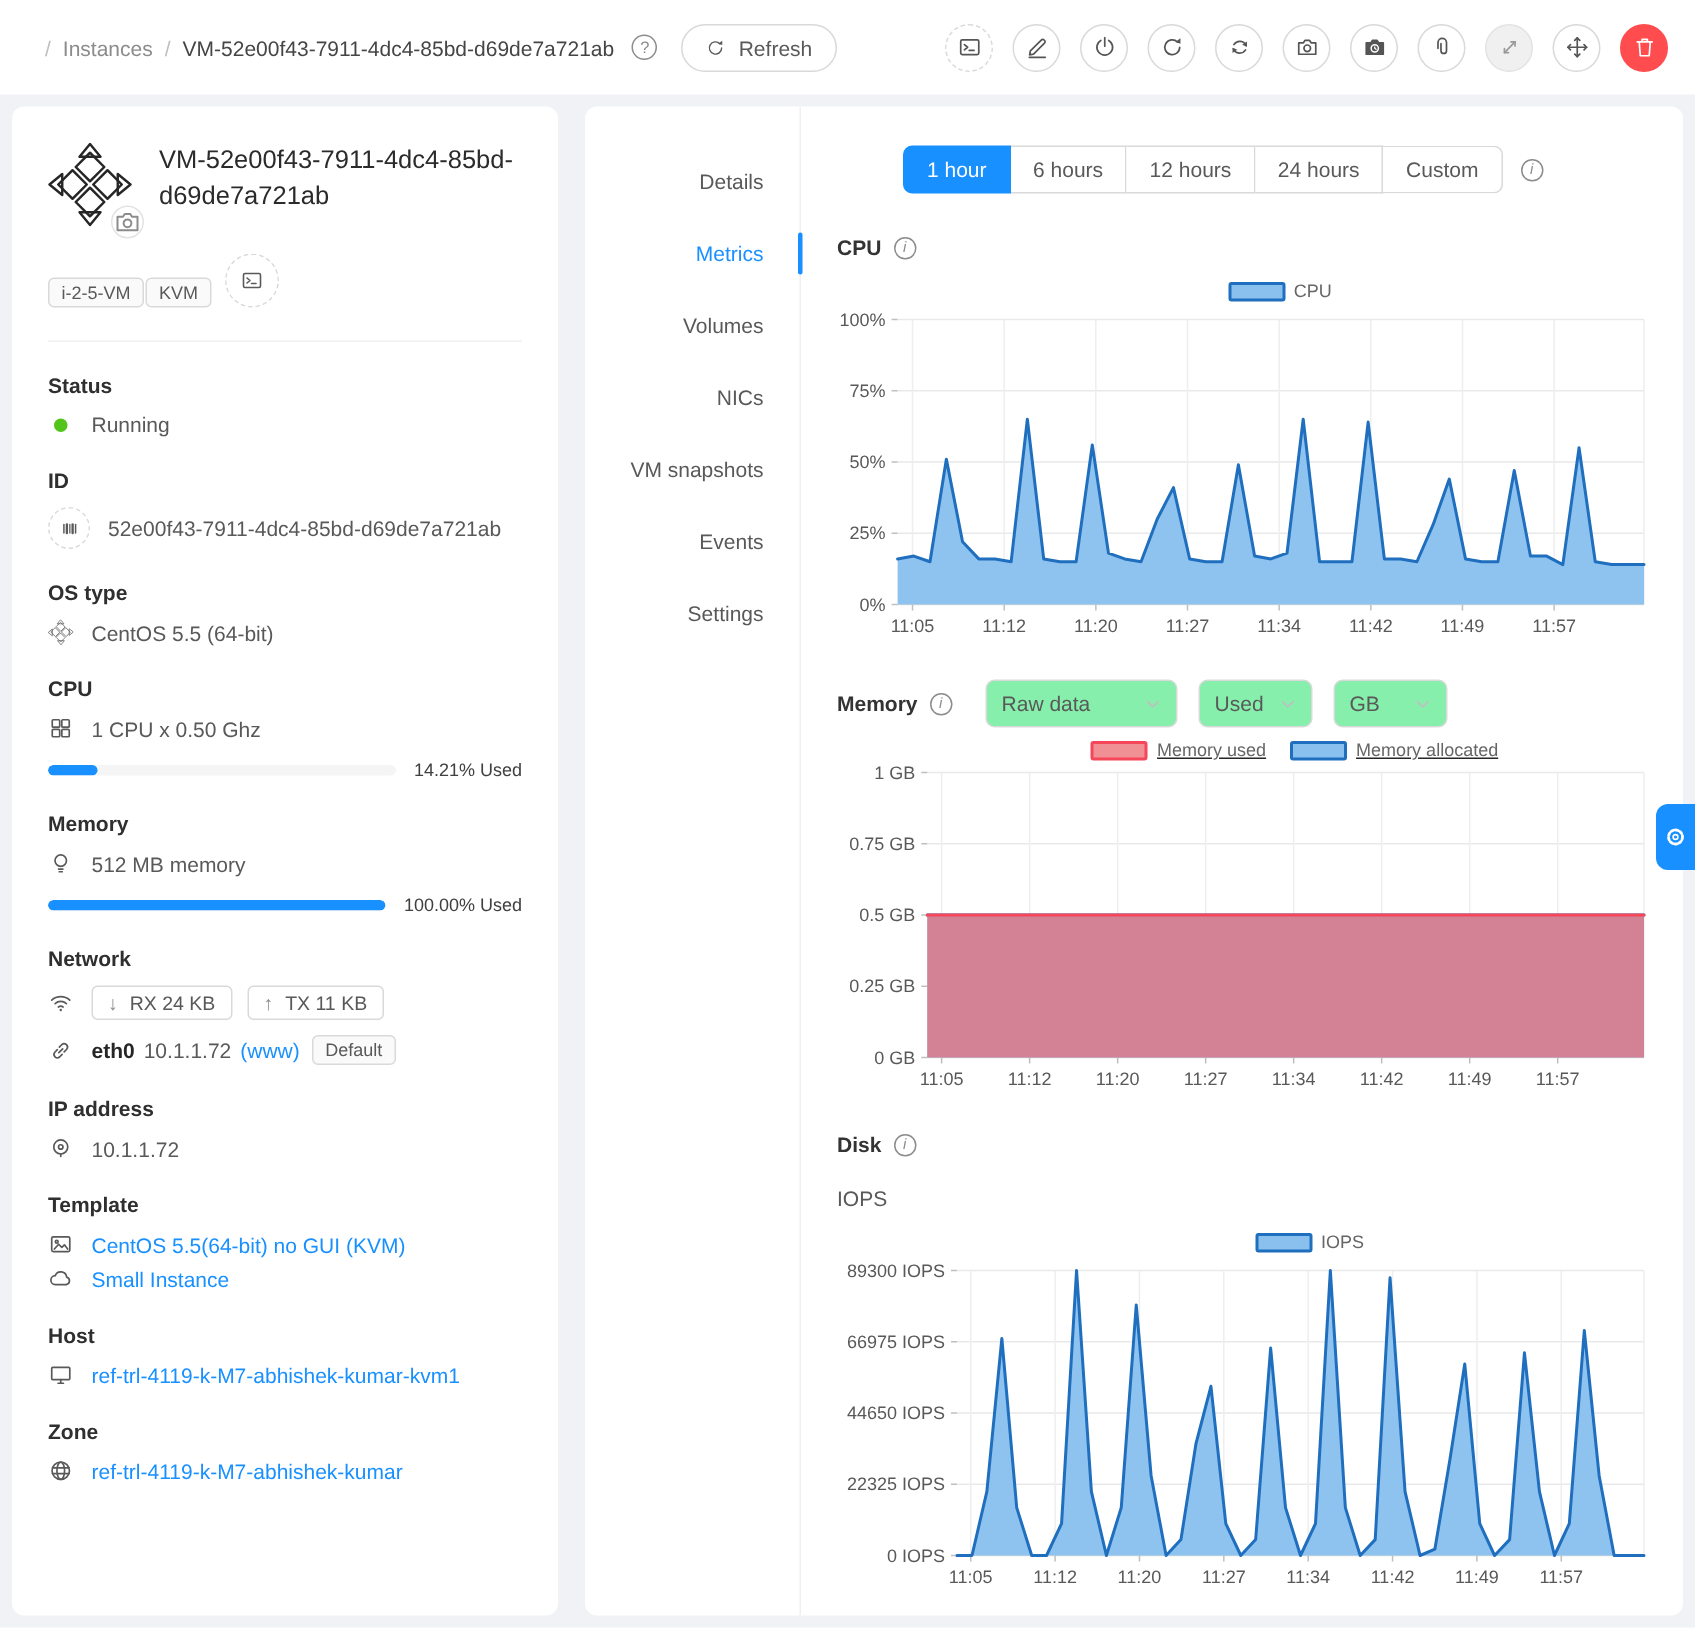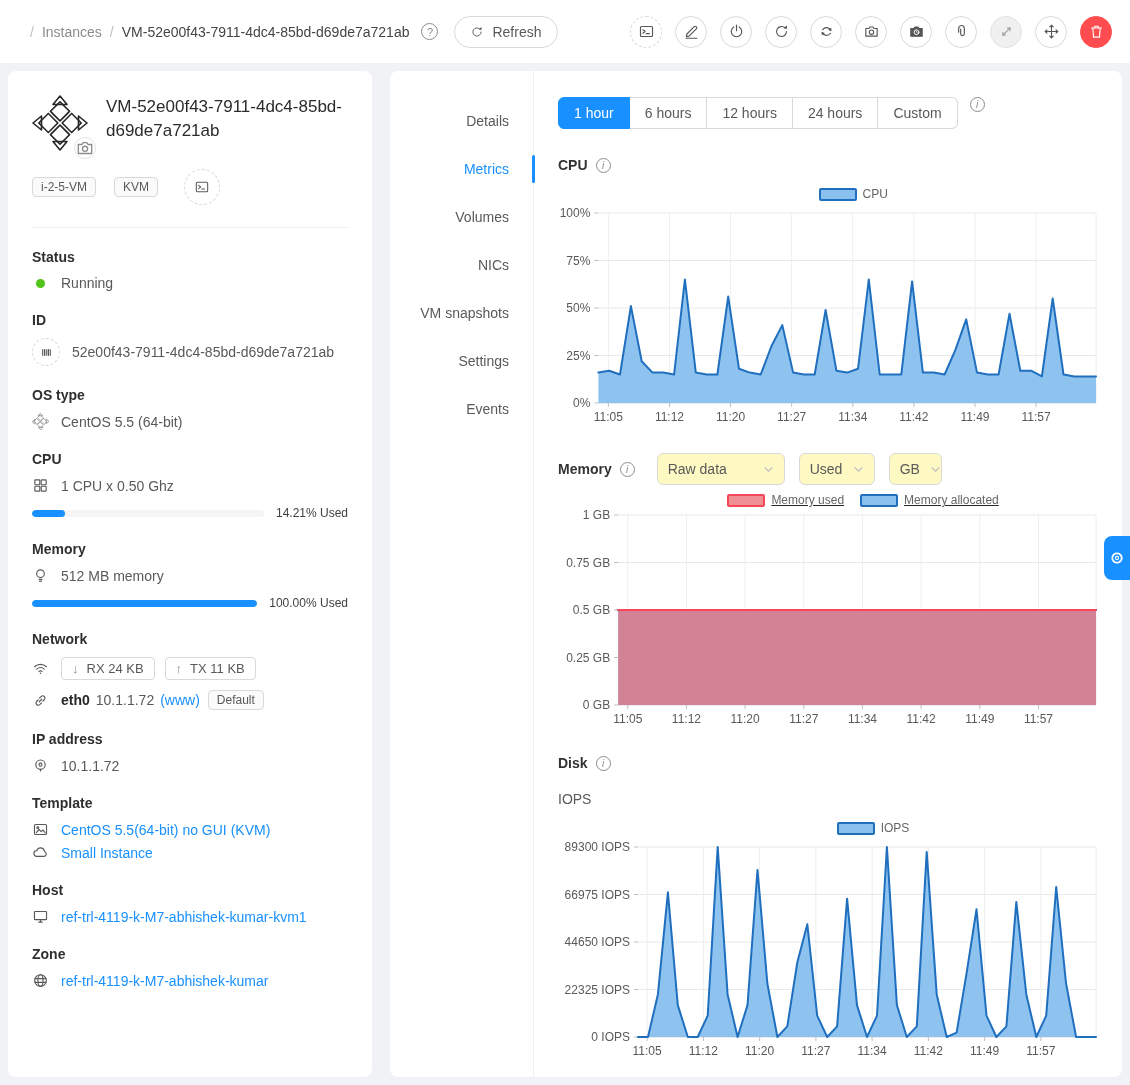--- a/index.html
+++ b/index.html
@@ -34,21 +34,21 @@
   .main-card { flex:1; display:flex; overflow:hidden; }
 
   
   .vm-head { display:flex; gap:16px; }
   .logo-wrap { position:relative; width:58px; flex:none; }
   .logo-wrap .icon svg { width:56px; height:56px; }
   .cam-badge { position:absolute; right:-6px; bottom:-8px; width:22px; height:22px; background:#fff;
     border:1px solid #e3e3e3; border-radius:50%; color:#8c8c8c; display:flex; align-items:center; justify-content:center; cursor:pointer; }
   .cam-badge svg { width:12px; height:12px; }
   .vm-title { font-size:17px; line-height:1.4; color:#2b2b2b; word-break:break-all; }
-  .tag-row { display:flex; align-items:center; gap:18px; margin-top:18px; }
+  .tag-row { display:flex; align-items:flex-end; gap:1px; margin-top:18px; }
   .tag { font-size:12px; color:#595959; background:#fafafa; border:1px solid #d9d9d9; border-radius:4px; padding:2px 8px; }
   .console-mini { width:36px; height:36px; border:1px dashed #d9d9d9; border-radius:50%; color:#595959; background:#fff;
     display:flex; align-items:center; justify-content:center; cursor:pointer; margin-left:8px; }
   .console-mini svg { width:16px; height:16px; }
   .divider { border-top:1px solid #f0f0f0; margin:22px 0 0; }
   .sec-label { font-size:14px; font-weight:700; color:#2f2f2f; margin:21px 0 10px; }
   .val-row { display:flex; align-items:center; gap:12px; font-size:14px; color:#595959; margin-top:6px; }
   .val-row .icon { color:#595959; flex:none; }
   .val-row .icon svg { width:17px; height:17px; }
   .dot { width:9px; height:9px; border-radius:50%; background:#52c41a; margin:0 4px; }
@@ -66,38 +66,38 @@
   .net-tag .arr { color:#8c8c8c; }
 
   
   .side-tabs { width:144px; flex:none; border-right:1px solid #f0f0f0; padding-top:26px; }
   .tab { position:relative; text-align:right; padding:16px 24px 16px 8px; font-size:14px; color:#595959; cursor:pointer; }
   .tab.active { color:#1890ff; }
   .tab.active::after { content:""; position:absolute; right:-2px; top:10px; bottom:10px; width:3px; background:#1890ff; border-radius:2px; }
 
   
   .charts { flex:1; padding:26px 14px 0 24px; overflow:hidden; }
-  .range-row { display:flex; align-items:flex-start; gap:12px; }
+  .range-row { display:flex; align-items:center; gap:12px;margin-left:44px; }
   .range-group { display:flex; }
   .range-btn { height:32px; padding:0 15px; display:flex; align-items:center; font-size:14px; color:#595959;
     background:#fff; border:1px solid #d9d9d9; border-left-width:0; cursor:pointer; }
   .range-btn:first-child { border-left-width:1px; border-radius:6px 0 0 6px; }
   .range-btn:last-child { border-radius:0 6px 6px 0; }
   .range-btn.active { background:#1890ff; border-color:#1890ff; color:#fff; }
   .i-circle { width:15px; height:15px; border:1px solid #8c8c8c; border-radius:50%; color:#8c8c8c; font-size:10px;
     font-style:italic; display:inline-flex; align-items:center; justify-content:center; cursor:pointer; flex:none; }
   .chart-block { margin-top:28px; }
   .chart-head { display:flex; align-items:center; gap:8px; }
   .chart-title { font-size:14px; font-weight:700; color:#333; }
   .chart-sub { font-size:14px; color:#595959; margin-top:20px; }
   .mem-controls { display:flex; gap:14px; margin-left:14px; }
-  .select { height:32px; border:1px solid #d9d9d9; border-radius:6px; background:#fef9c3; display:flex; align-items:center;
+  .select { height:32px; border:1px solid #d9d9d9; border-radius:6px; background:#86efac; display:flex; align-items:center;
     justify-content:space-between; padding:0 10px; font-size:14px; color:#595959; cursor:pointer; gap:10px; }
   .select svg { width:11px; height:7px; stroke:#bfbfbf; fill:none; stroke-width:1.6; }
-  .select.w-lg { width:128px; } .select.w-md { width:76px; } .select.w-sm { width:53px;text-align:center; }
+  .select.w-lg { width:128px; } .select.w-md { width:76px; } .select.w-sm { width:76px;text-align:center; }
   .legend { display:flex; justify-content:center; gap:16px; margin:14px 0 6px; }
   .legend-item { display:flex; align-items:center; gap:6px; font-size:12px; color:#666; }
   .swatch { width:38px; height:13px; border-radius:2px; border:2px solid; }
   .chart-svg svg { display:block; font-family:"Liberation Sans", sans-serif; }
 
   
   .float-gear { position:absolute; right:0; top:536px; width:26px; height:44px; background:#1890ff; color:#fff;
     border:none; border-radius:8px 0 0 8px; display:flex; align-items:center; justify-content:center; cursor:pointer; }
   .float-gear svg { width:16px; height:16px; }
 </style>
@@ -429,22 +429,22 @@
     </div>
   </aside>
 
   <section class="card main-card">
     <nav class="side-tabs">
         <div class="tab">Details</div>
         <div class="tab active">Metrics</div>
         <div class="tab">Volumes</div>
         <div class="tab">NICs</div>
         <div class="tab">VM snapshots</div>
+        <div class="tab">Events</div>
         <div class="tab">Settings</div>
-        <div class="tab">Events</div>
       </nav>
 
     <div class="charts">
       <div class="range-row">
         <div class="range-group">
             <button class="range-btn active">1 hour</button>
             <button class="range-btn">6 hours</button>
             <button class="range-btn">12 hours</button>
             <button class="range-btn">24 hours</button>
             <button class="range-btn">Custom</button>

